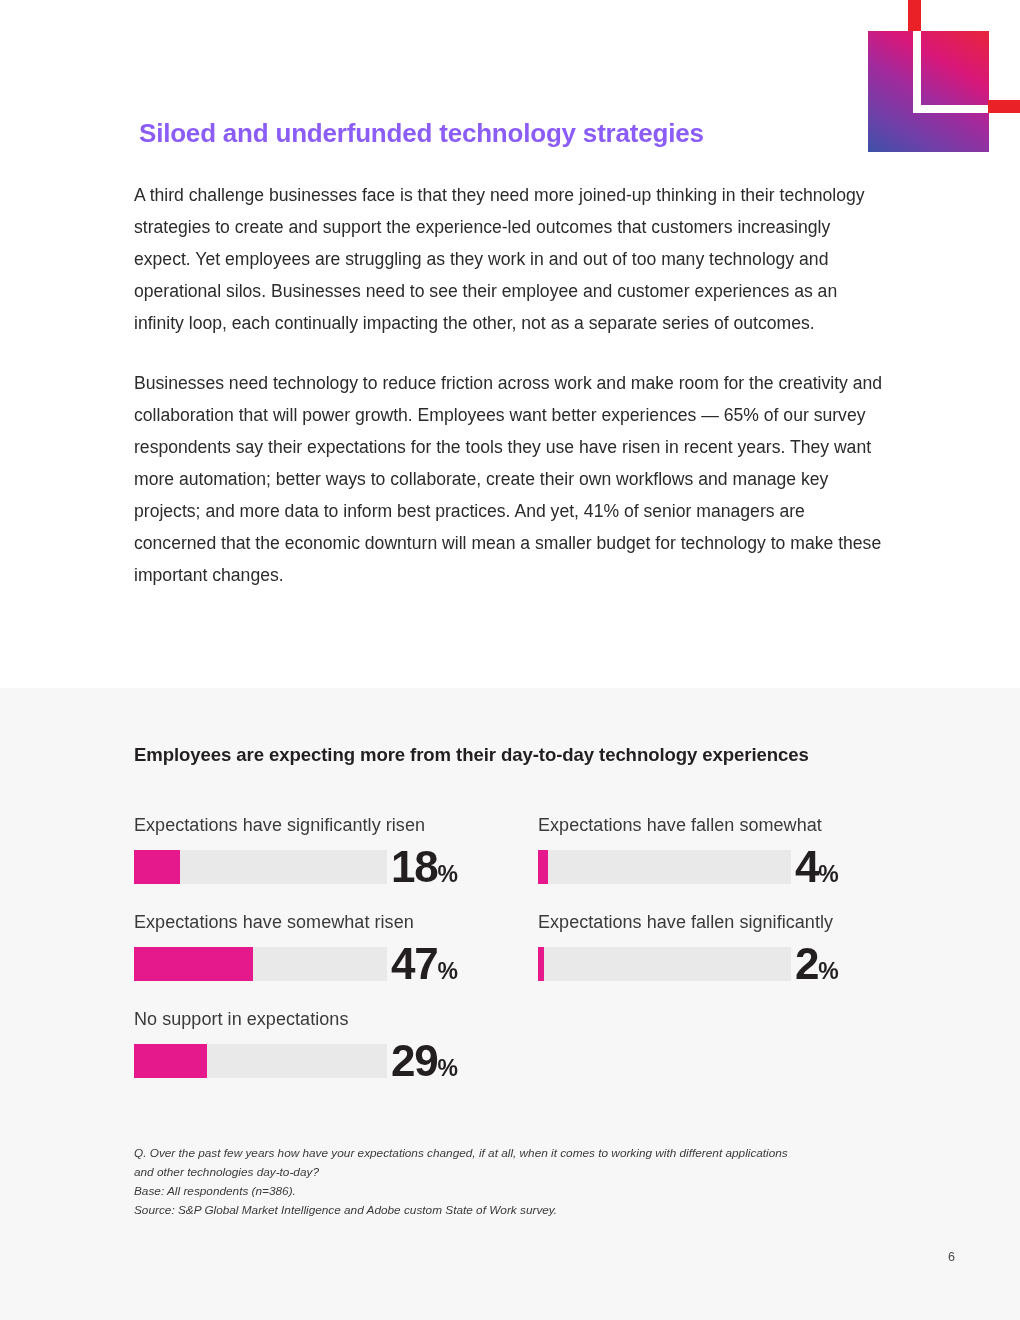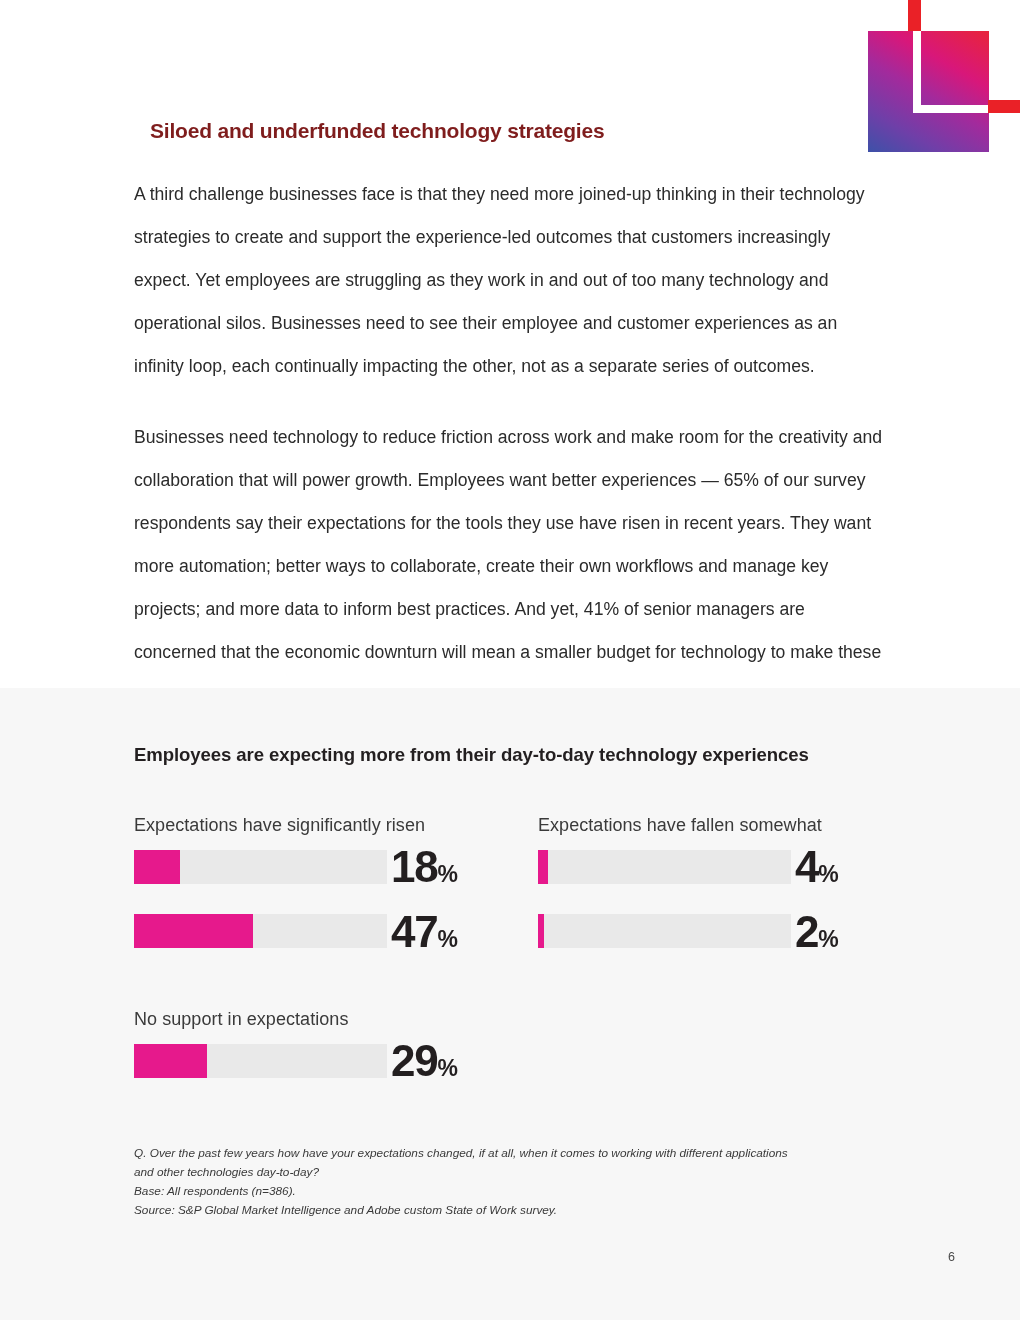--- a/index.html
+++ b/index.html
@@ -67,30 +67,30 @@
   }
 
   
   .article {
     position: absolute;
     left: 134px;
     top: 118px;
     width: 752px;
   }
   .page-title {
-    font-size: 21px;
+    font-size: 26px;
     font-weight: 700;
     letter-spacing: -0.2px;
-    color: #7f1d1d;
-    margin: 0 0 30px 16px;
+    color: #8b5cf6;
+    margin: 0 0 30px 5px;
     line-height: 1.2;
   }
   .body-para {
     font-size: 17.6px;
-    line-height: 43px;
+    line-height: 32px;
     color: #2b2b2b;
     margin: 0 0 28px 0;
     font-weight: 400;
   }
   .body-para:last-child { margin-bottom: 13px; }
 
   
   .stats-band {
     position: absolute;
     left: 0;
@@ -223,20 +223,21 @@
         <div class="bar-label">Expectations have significantly risen</div>
         <div class="bar-row">
           <div class="bar-track" style="background: rgb(233, 233, 233);">
             <div class="bar-fill" style="width: 18%; background: rgb(230, 25, 140);"></div>
           </div>
           <div class="bar-value"><span>18</span><span class="pct">%</span></div>
         </div>
       </div>
 
       <div class="bar-item r1">
+        <div class="bar-label">Expectations have somewhat risen</div>
         <div class="bar-row">
           <div class="bar-track" style="background: rgb(233, 233, 233);">
             <div class="bar-fill" style="width: 47%; background: rgb(230, 25, 140);"></div>
           </div>
           <div class="bar-value"><span>47</span><span class="pct">%</span></div>
         </div>
       </div>
 
       <div class="bar-item r2">
         <div class="bar-label">No support in expectations</div>
@@ -256,20 +257,21 @@
         <div class="bar-label">Expectations have fallen somewhat</div>
         <div class="bar-row">
           <div class="bar-track" style="background: rgb(233, 233, 233);">
             <div class="bar-fill" style="width: 4%; background: rgb(230, 25, 140);"></div>
           </div>
           <div class="bar-value"><span>4</span><span class="pct">%</span></div>
         </div>
       </div>
 
       <div class="bar-item r1">
+        <div class="bar-label">Expectations have fallen significantly</div>
         <div class="bar-row">
           <div class="bar-track" style="background: rgb(233, 233, 233);">
             <div class="bar-fill" style="width: 2.2%; background: rgb(230, 25, 140);"></div>
           </div>
           <div class="bar-value"><span>2</span><span class="pct">%</span></div>
         </div>
       </div>
 
     </div>
 

